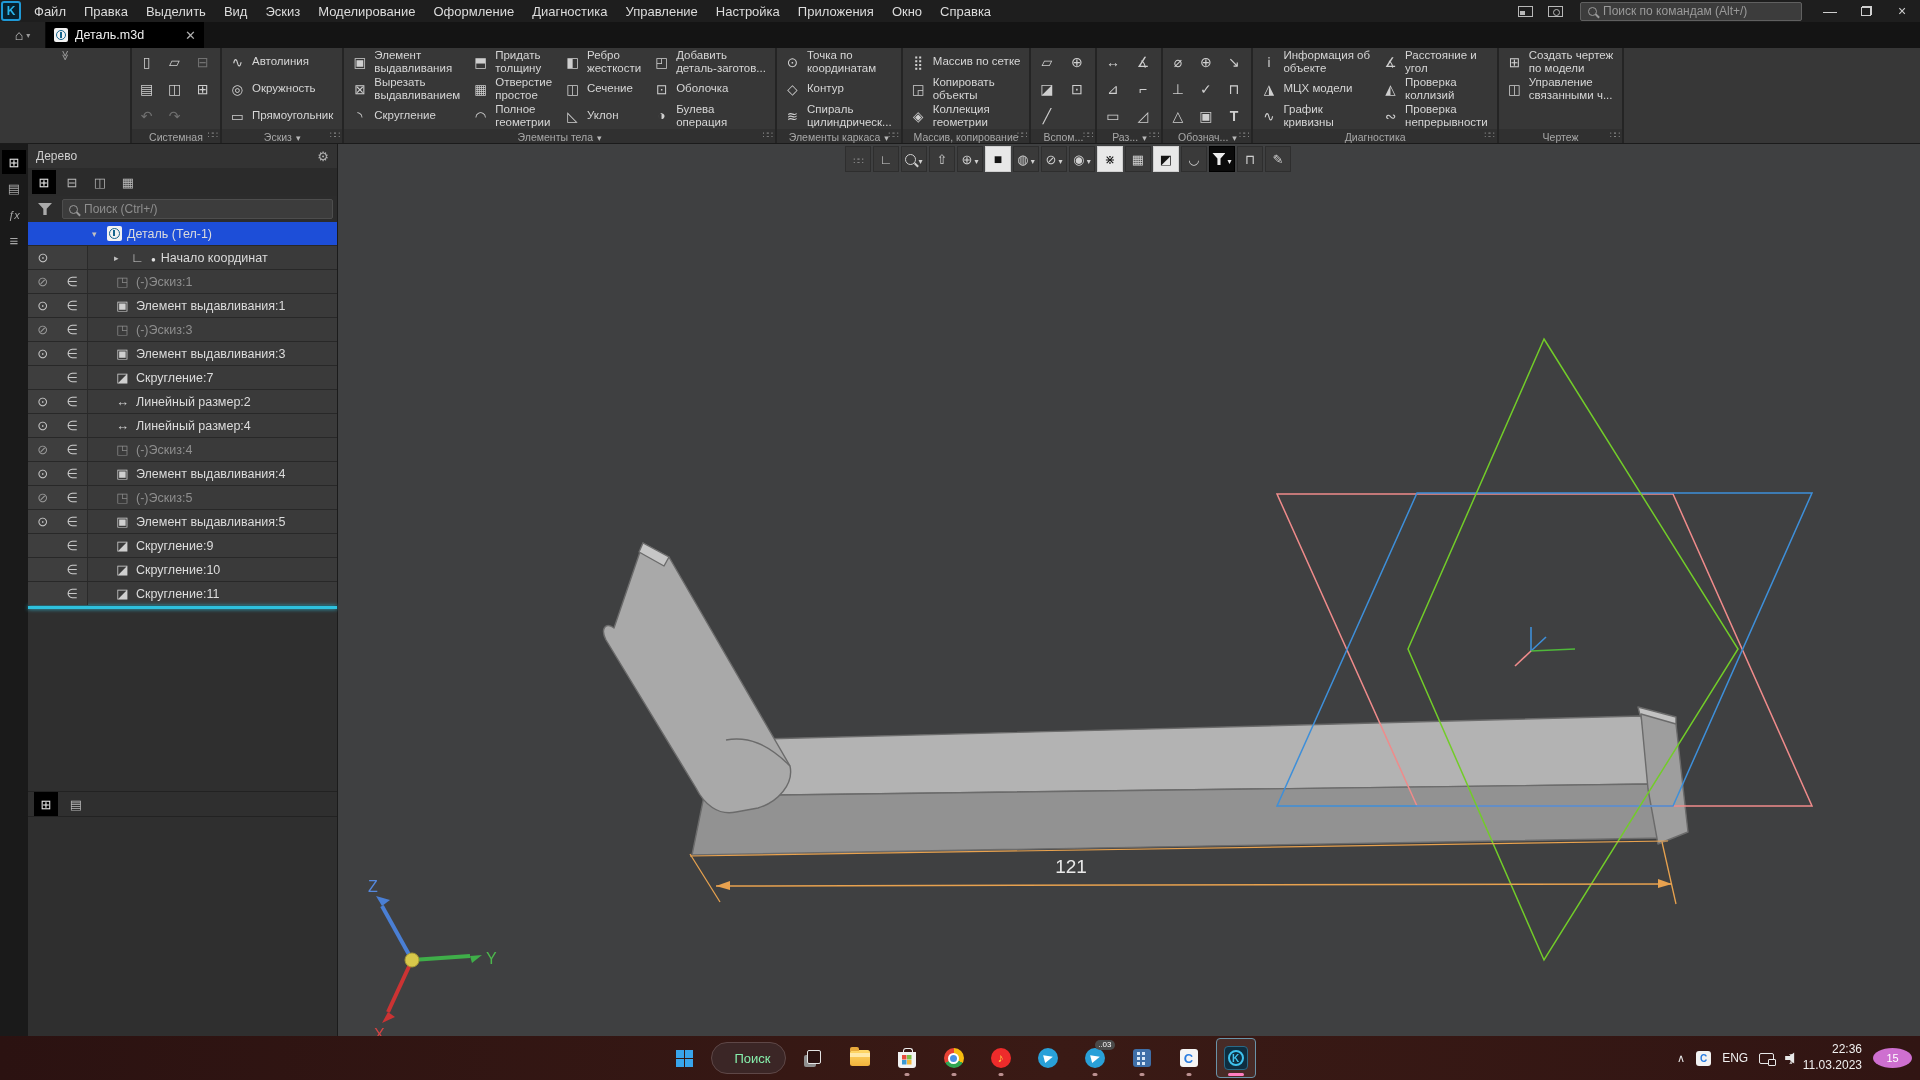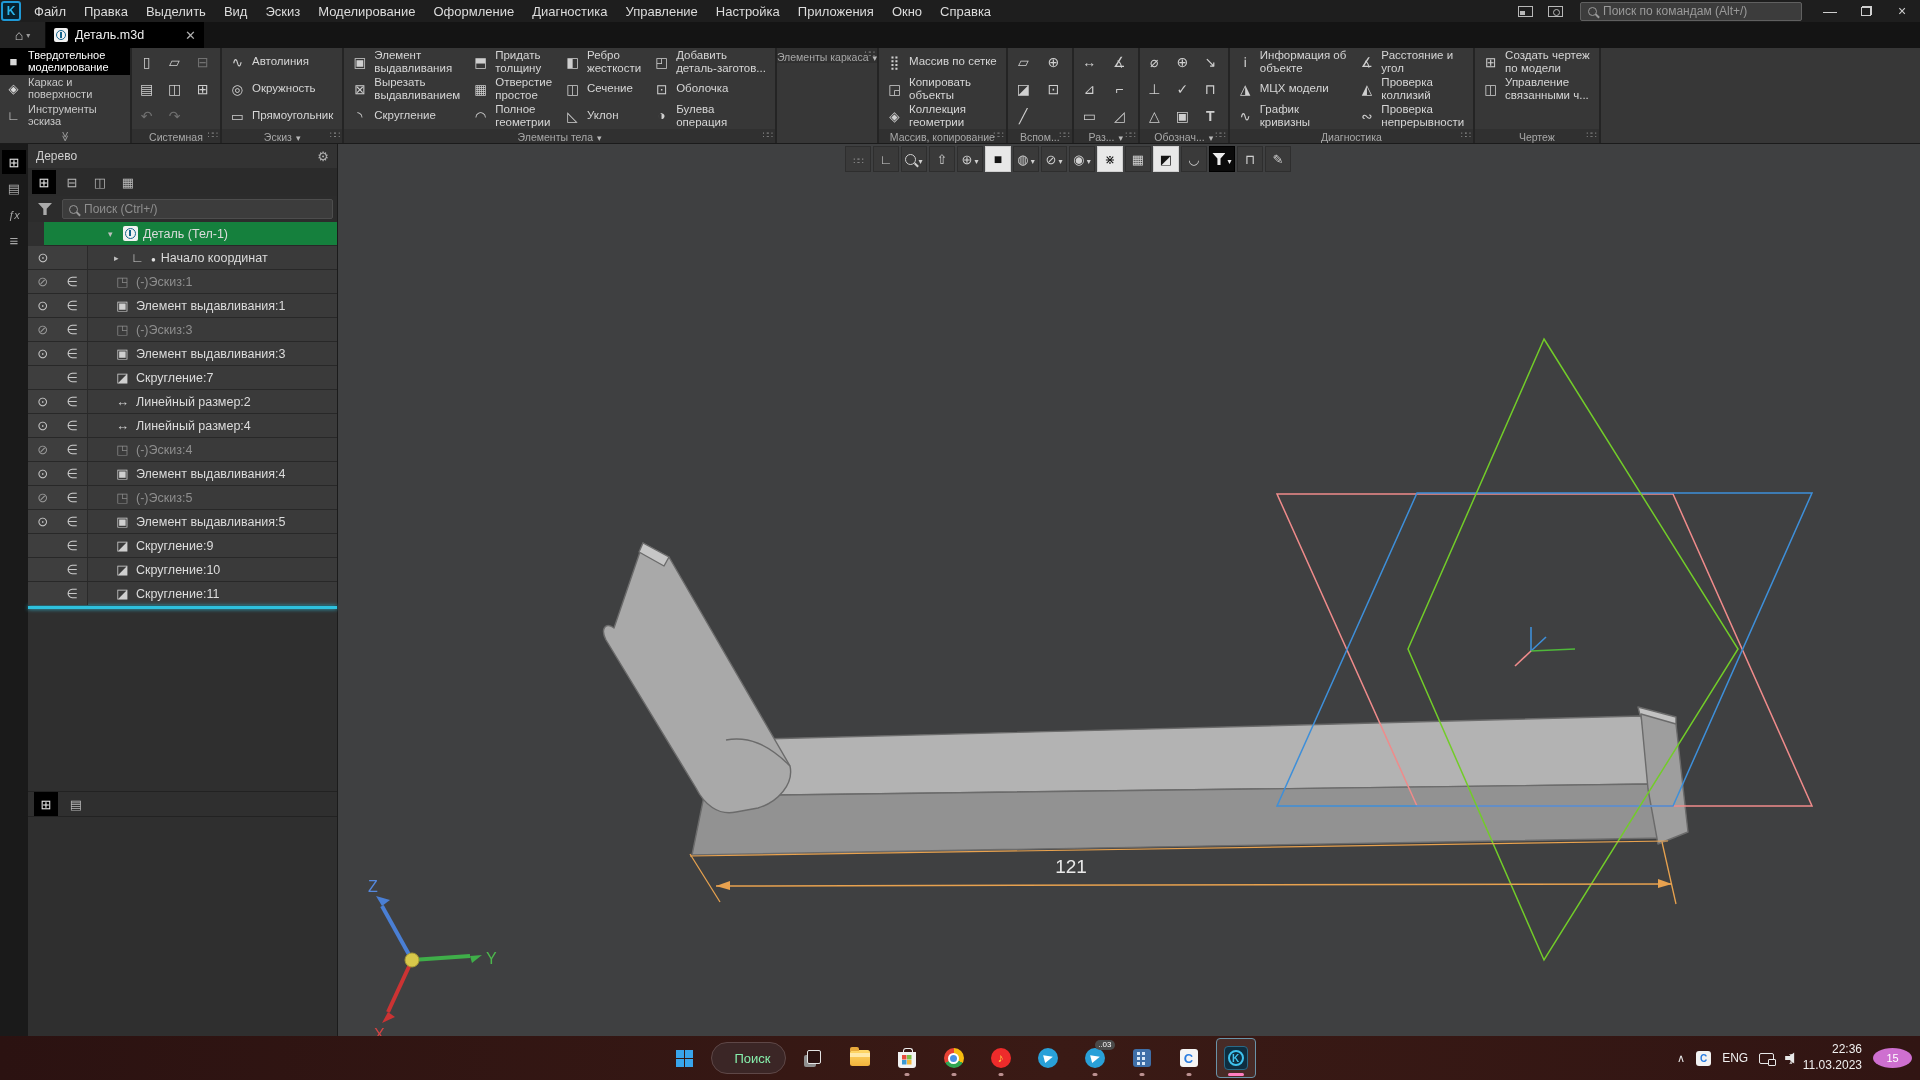--- a/index.html
+++ b/index.html
@@ -101,21 +101,21 @@
   .tp-search{height:26px;background:#2c2c2c;display:flex;align-items:center;gap:4px;padding:0 4px;flex:0 0 26px;}
   .funnel{width:14px;height:12px;background:#aaa;clip-path:polygon(0 0,100% 0,62% 48%,62% 100%,38% 100%,38% 48%);margin:0 6px;}
   .tp-searchbox{flex:1;height:20px;background:#3c3c3c;border:1px solid #4d4d4d;border-radius:2px;display:flex;align-items:center;gap:6px;padding:0 6px;color:#8e8e8e;font-size:12px;}
   .tp-rows{flex:0 0 auto;}
   .trow{height:24px;display:flex;align-items:stretch;border-bottom:1px solid #282828;background:#3a3a3a;font-size:12.5px;color:#dcdcdc;}
   .trow .gutter{width:60px;flex:0 0 60px;background:#3e3e3e;border-right:1px solid #2a2a2a;display:flex;}
   .gcell{width:30px;display:flex;align-items:center;justify-content:center;color:#c8c8c8;font-size:13px;}
   .eye.visible::before{content:"⊙";} .eye.hidden::before{content:"⊘";color:#9a9a9a;}
   .relmark::before{content:"∈";font-size:13px;}
   .trow .content{flex:1;display:flex;align-items:center;gap:5px;padding-left:26px;}
-  .trow.rootrow{background:#15803d;margin-left:16px;}
+  .trow.rootrow{background:#1d4ed8;}
   .trow.rootrow .content{padding-left:64px;}
   .exp{width:10px;color:#c0c0c0;font-size:9px;}
   .exp.open::before{content:"▾";} .exp.closed::before{content:"▸";}
   .bullet::before{content:"●";font-size:8px;color:#e0e0e0;}
   .ti{width:17px;text-align:center;font-size:13px;color:#cfcfcf;}
   .ti.origin::before{content:"∟"} .ti.sketch::before{content:"◳";color:#8b8b8b}
   .ti.extrude::before{content:"▣"} .ti.fillet::before{content:"◪"} .ti.dimension::before{content:"↔"}
   .trow.muted .tlabel{color:#8e8e8e;}
   .tlabel{white-space:nowrap;}
   .cyanline{height:3px;background:#2ec1de;box-shadow:0 0 4px #2ec1de;flex:0 0 3px;}
@@ -250,38 +250,20 @@
       </div>
     <div class="doctab">
       <span class="docicon"></span>
       <span>Деталь.m3d</span>
       <span class="tabclose">✕</span>
     </div>
   </div>
 
   <div class="ribbon">
     <div class="modecol">
-      <div style="flex:1;">
-
-      <div class="mode active">
-            <span class="mic m-solid"></span>
-            <span class="mlb">Твердотельное
-моделирование</span>
-          </div>
-          <div class="mode">
-            <span class="mic m-surface"></span>
-            <span class="mlb">Каркас и
-поверхности</span>
-          </div>
-          <div class="mode">
-            <span class="mic m-sketch"></span>
-            <span class="mlb">Инструменты
-эскиза</span>
-          </div>
-        </div>
       <div class="modefoot">
           <span>≫</span>
         </div>
     </div>
     <div style="display:flex;flex:1;">
 
     <div class="rgroup">
           <div class="rbody g-icons3">
 
           <div class="rbtn">
@@ -405,20 +387,37 @@
 операция</span>
               </div>
           </div>
           <div class="rfoot">
             <span>Элементы тела</span>
             <span class="dd"></span>
             <span class="hdl"></span>
           </div>
         </div>
         <div class="rgroup">
+          <div class="rbody g-col">
+
+          <div class="rbtn">
+                <span class="ric i-point"></span>
+                <span class="rlb">Точка по
+координатам</span>
+              </div>
+            <div class="rbtn">
+                <span class="ric i-contour"></span>
+                <span class="rlb">Контур</span>
+              </div>
+            <div class="rbtn">
+                <span class="ric i-spiral"></span>
+                <span class="rlb">Спираль
+цилиндрическ...</span>
+              </div>
+          </div>
           <div class="rfoot">
             <span>Элементы каркаса</span>
             <span class="dd"></span>
             <span class="hdl"></span>
           </div>
         </div>
         <div class="rgroup">
           <div class="rbody g-col">
 
           <div class="rbtn">

